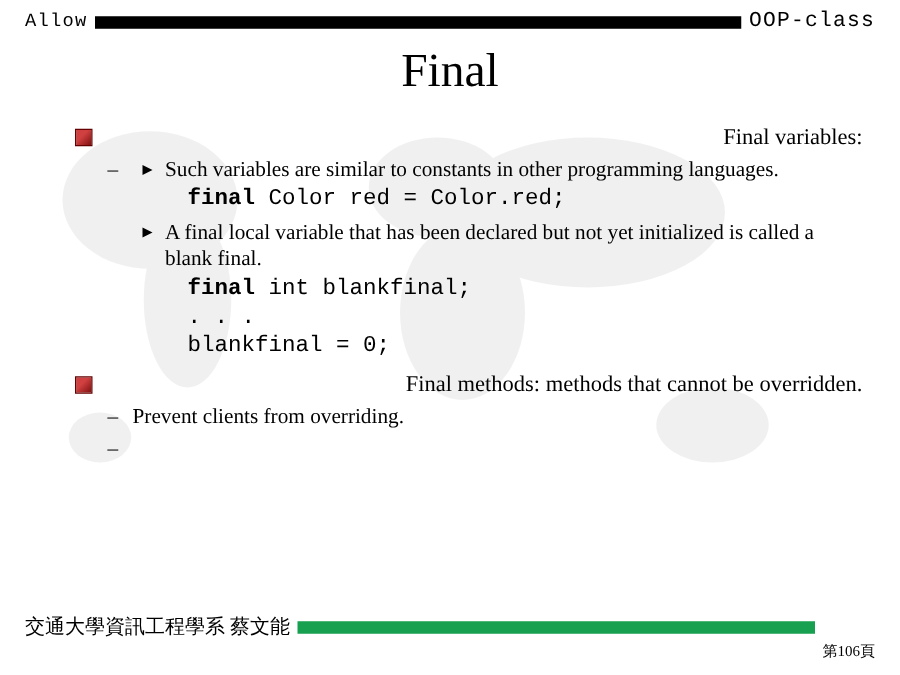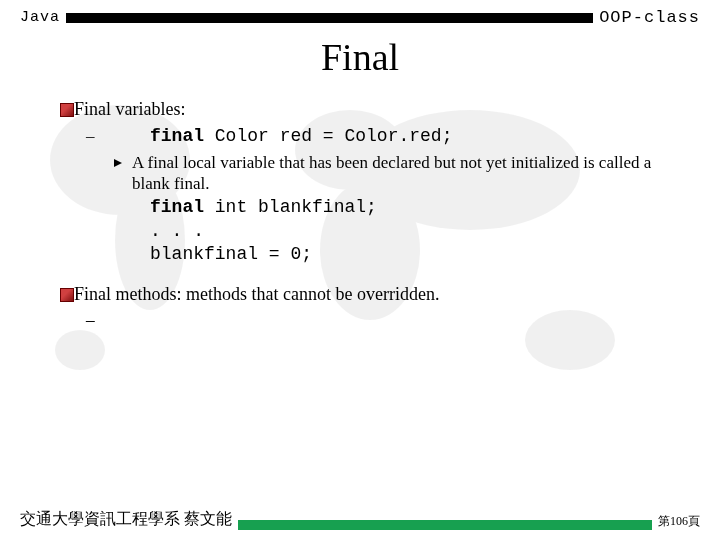--- a/index.html
+++ b/index.html
@@ -49,20 +49,21 @@
   .content {
     position: absolute;
     top: 98px; left: 60px; right: 30px;
     font-size: 18px;
     line-height: 1.25;
   }
   .bullet-red {
     position: relative;
     padding-left: 14px;
     margin-bottom: 4px;
+    text-align: right;
   }
   .bullet-red::before {
     content: "";
     position: absolute;
     left: 0; top: 5px;
     width: 12px; height: 12px;
     background: linear-gradient(135deg, #d04040 40%, #801010 100%);
     border: 1px solid #600;
   }
   .sub1 {
@@ -96,21 +97,21 @@
     font-size: 18px;
     padding-left: 90px;
     margin-top: 2px;
     line-height: 1.3;
     white-space: pre;
   }
   .kw { font-weight: bold; }
   .footer {
     position: absolute;
     bottom: 10px; left: 20px; right: 20px;
-    display: flex; align-items: flex-end;
+    display: flex; align-items: center;
     gap: 6px;
   }
   .footer-left {
     font-size: 16px;
     white-space: nowrap;
   }
   .footer-bar {
     flex: 1;
     height: 10px;
     background: #17a050;
@@ -132,52 +133,56 @@
     <ellipse cx="350" cy="110" rx="55" ry="40"></ellipse>
     <ellipse cx="370" cy="210" rx="50" ry="70"></ellipse>
     <ellipse cx="470" cy="130" rx="110" ry="60"></ellipse>
     <ellipse cx="570" cy="300" rx="45" ry="30"></ellipse>
     <ellipse cx="80" cy="310" rx="25" ry="20"></ellipse>
   </g>
 </svg>
 </div>
 
 <div class="header">
-  <span class="header-left">Java</span>
+  <span class="header-left">Allow</span>
   <div class="header-bar"></div>
   <span class="header-right">OOP-class</span>
 </div>
 
 <div class="title">Final</div>
 
 <div class="content">
 
   <div class="bullet-red">
     <span>Final variables:</span>
   </div>
 
   <div class="sub1">
     <span class="dash">–</span>
   </div>
 
+  <div class="sub2">
+    <span>Such variables are similar to constants in other programming languages.</span>
+  </div>
   <div class="code"><span class="kw">final</span><span> Color red = Color.red;</span></div>
 
   <div class="sub2">
     <span>A final local variable that has been declared but not yet initialized is called a blank final.</span>
   </div>
   <div class="code"><span class="kw">final</span><span> int blankfinal;
 . . .
 blankfinal = 0;</span></div>
 
-  <div class="bullet-red" style="margin-top:16px">
+  <div class="bullet-red" style="margin-top:6px">
     <span>Final methods: methods that cannot be overridden.</span>
   </div>
 
   <div class="sub1">
     <span class="dash">–</span>
+    <span>Prevent clients from overriding.</span>
   </div>
   <div class="sub1">
     <span class="dash">–</span>
   </div>
 
 </div>
 
 <div class="footer">
   <span class="footer-left">交通大學資訊工程學系 蔡文能</span>
   <div class="footer-bar"></div>

